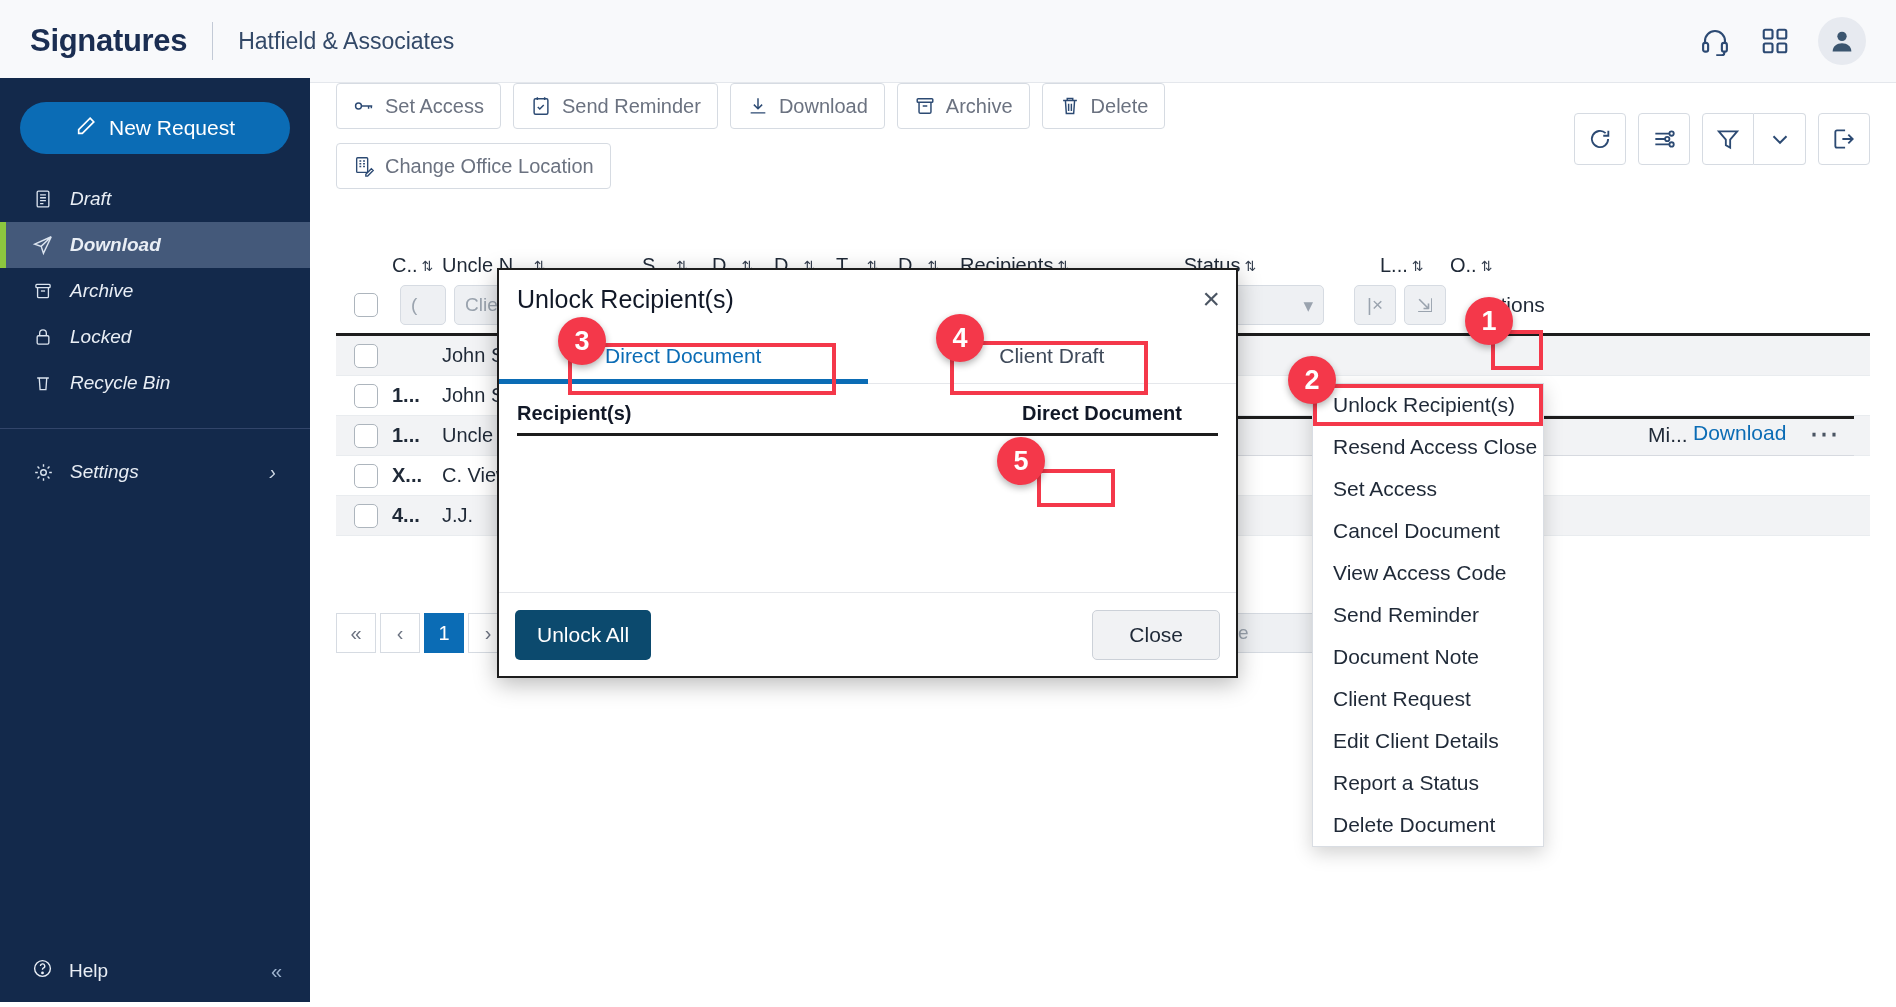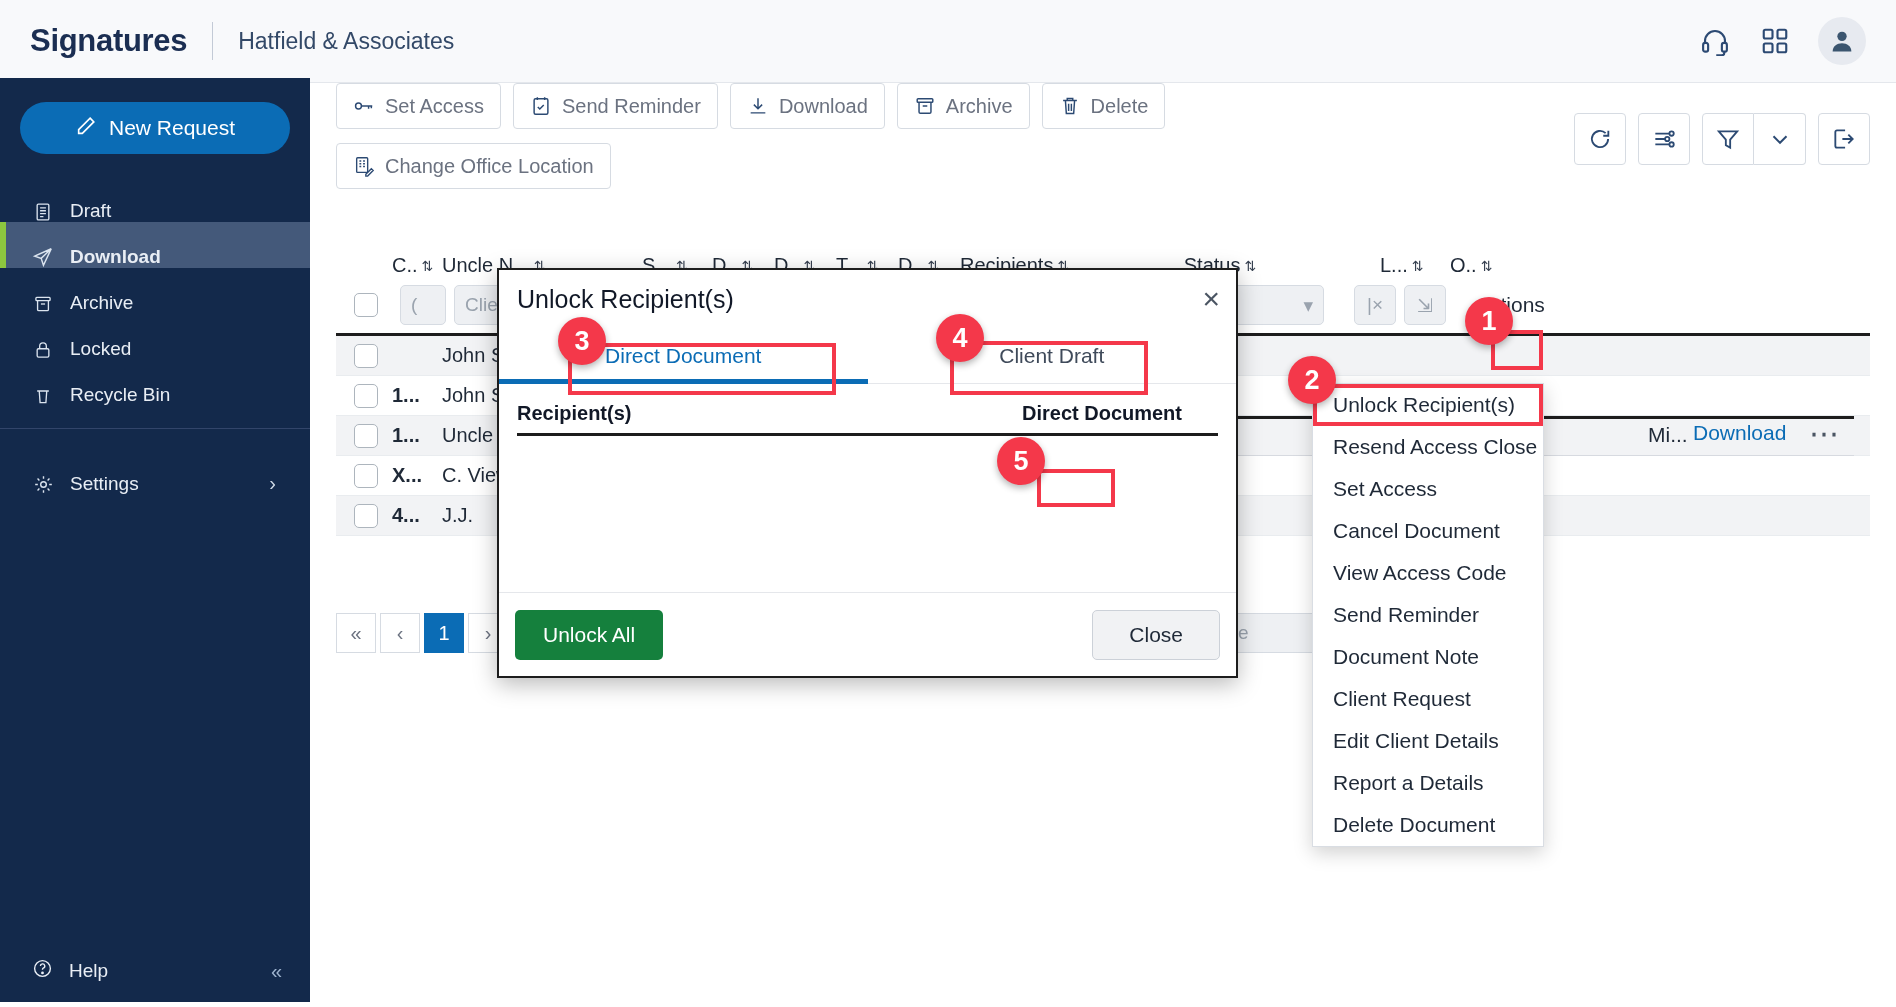--- a/index.html
+++ b/index.html
@@ -34,23 +34,24 @@
     background: #13294b; color: #fff;
     display: flex; flex-direction: column;
   }
   .new-request {
     margin: 24px 20px 22px 20px; height: 52px; border-radius: 26px;
     background: #0b6cb5; color: #fff; font-size: 21px;
     display: flex; align-items: center; justify-content: center; gap: 12px;
     cursor: pointer; border: none;
   }
   .nav-item {
-    height: 46px; display: flex; align-items: flex-end; gap: 16px;
+    height: 46px; display: flex; align-items: center; gap: 16px;
     padding-left: 32px; font-size: 19px; color: #e9eef5; cursor: pointer;
     position: relative;
+    font-style: italic;
   }
   .nav-item .ico { width: 22px; display: flex; justify-content: center; color: #dbe4ef; }
   .nav-item.active { background: #44597a; font-weight: bold; }
   .nav-item.active::before {
     content: ""; position: absolute; left: 0; top: 0; bottom: 0; width: 6px; background: #8cc63f;
   }
   .nav-divider { height: 1px; background: #32456a; margin: 22px 0 0 0; }
   .nav-item.chev { justify-content: flex-start; }
   .nav-item .chev-right { margin-left: auto; padding-right: 34px; color: #cfd9e6; font-size: 20px; }
   .sidebar-bottom { margin-top: auto; }
@@ -129,21 +130,21 @@
     font-size: 21px; color: #3f4a5a; cursor: pointer; position: relative;
   }
   .m-tab.active { color: #0b6cb5; }
   .m-tab.active::after { content:""; position: absolute; left: 0; right: 0; bottom: -1px; height: 5px; background: #0b6cb5; }
   .m-body { flex: 1; padding: 18px 18px 0 18px; }
   .rec-head { display: flex; justify-content: space-between; align-items: flex-end; font-size: 20px; color: #111827; font-weight: bold; padding-bottom: 8px; border-bottom: 3px solid #1d1d1d; }
   .rec-row { display: flex; justify-content: space-between; align-items: center; height: 44px; background: #f2f3f5; border-bottom: 1px solid #e2e5e9; padding: 0 8px; font-size: 21px; color: #1f2937; }
   .blurtext { filter: blur(5px); color: #4b5563; }
   .unlock-link { color: #0b6cb5; font-size: 21px; cursor: pointer; padding-right: 28px; }
   .m-foot { height: 84px; border-top: 1px solid #e5e7eb; display: flex; align-items: center; justify-content: space-between; padding: 0 16px; }
-  .btn-primary { background: #15803d; color: #fff; border: none; border-radius: 5px; height: 50px; padding: 0 28px; font-size: 21px; cursor: pointer; }
+  .btn-primary { background: #0c4a6e; color: #fff; border: none; border-radius: 5px; height: 50px; padding: 0 22px; font-size: 21px; cursor: pointer; }
   .btn-secondary { background: #f1f2f4; color: #1f2937; border: 1px solid #ccd1d8; border-radius: 5px; height: 50px; padding: 0 36px; font-size: 21px; cursor: pointer; }
 
   
   .ctxmenu {
     position: absolute; left: 1312px; top: 383px; width: 232px; background: #fff;
     border: 1px solid #d9dde3; box-shadow: 0 6px 18px rgba(0,0,0,.18); z-index: 30;
   }
   .ctxitem { height: 42px; display: flex; align-items: center; padding-left: 20px; font-size: 21px; color: #1f2937; cursor: pointer; }
 
   
@@ -529,21 +530,21 @@
   <div class="ctxmenu">
     <div class="ctxitem">Unlock Recipient(s)</div>
     <div class="ctxitem">Resend Access Close</div>
     <div class="ctxitem">Set Access</div>
     <div class="ctxitem">Cancel Document</div>
     <div class="ctxitem">View Access Code</div>
     <div class="ctxitem">Send Reminder</div>
     <div class="ctxitem">Document Note</div>
     <div class="ctxitem">Client Request</div>
     <div class="ctxitem">Edit Client Details</div>
-    <div class="ctxitem">Report a Details</div>
+    <div class="ctxitem">Report a Status</div>
     <div class="ctxitem">Delete Document</div>
   </div>
 
   <div class="overlay-modal">
     <div class="m-head">
       <div class="m-title">Unlock Recipient(s)</div>
       <div class="m-close">×</div>
     </div>
     <div class="m-tabs">
       <div class="m-tab active">Direct Document</div>

